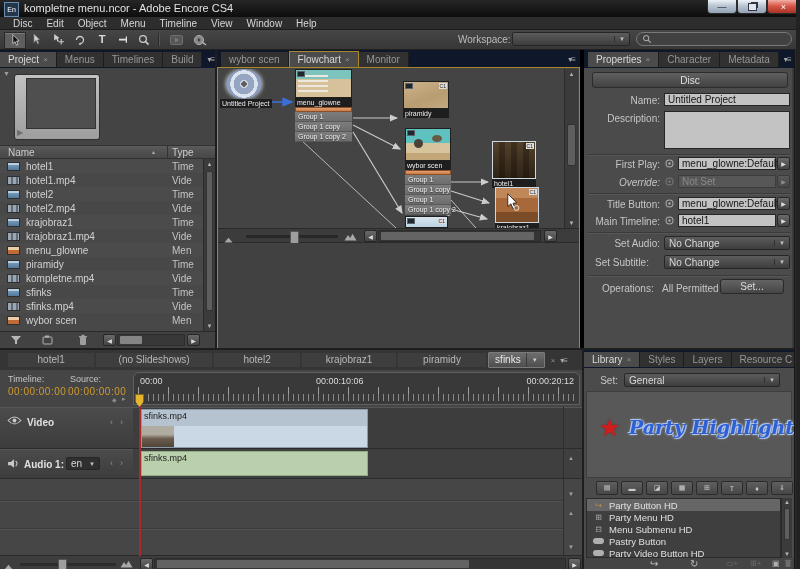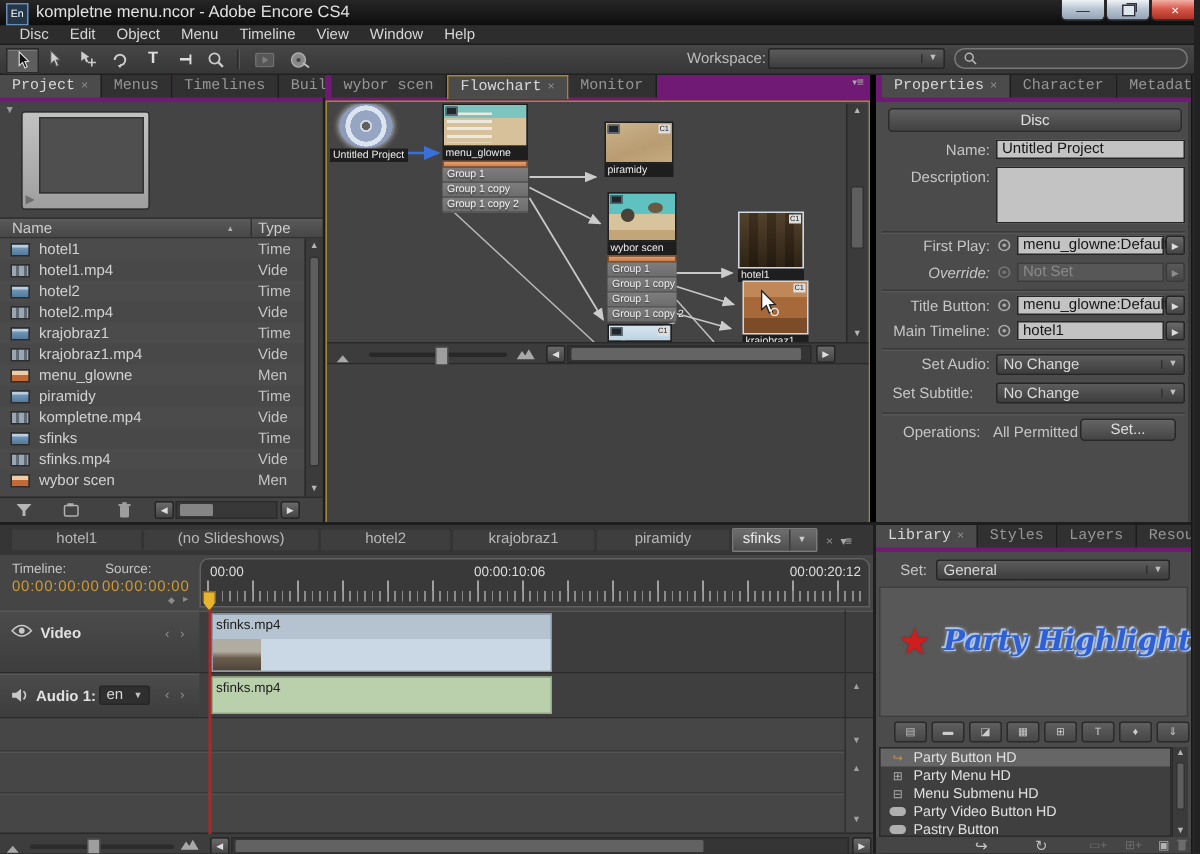--- a/index.html
+++ b/index.html
@@ -24,21 +24,21 @@
   #toolbar{left:0;top:30px;width:800px;height:20px;background:linear-gradient(#464646,#373737);
            border-bottom:1px solid #202020;box-sizing:border-box;}
   .tool{top:2px;width:20px;height:15px;display:flex;align-items:center;justify-content:center;}
   .tool.sel{background:#5e5e5e;border:1px solid #2a2a2a;box-shadow:inset 0 1px 0 #7a7a7a;}
   .tglyph{color:#ddd;font-size:11px;font-weight:bold;line-height:1;}
   .ddl{background:linear-gradient(#5c5c5c,#3d3d3d);border:1px solid #262626;border-radius:2px;
        color:#d8d8d8;display:flex;align-items:center;padding:0 4px;box-sizing:border-box;}
   .ddl .dar{margin-left:auto;border-left:1px solid #303030;padding-left:4px;color:#c0c0c0;font-size:6px;}
   .search{border:1px solid #787878;border-radius:7px;background:#414141;display:flex;align-items:center;padding:0 5px;box-sizing:border-box;}
   
-  .tabbar{background:#701a75;display:flex;align-items:flex-start;box-sizing:border-box;font-family:Liberation Mono, monospace;}
+  .tabbar{background:#0f172a;display:flex;align-items:center;box-sizing:border-box;}
   .tab{height:15px;line-height:15px;padding:0 8px;font-size:10px;color:#969696;background:#313131;
        border-right:1px solid #1d1d1d;display:flex;align-items:center;gap:4px;white-space:nowrap;}
   .tab.active{background:#4b4b4b;color:#d8d8d8;}
   .tabx{color:#8f8f8f;font-size:8px;}
   .pmenu{margin-left:auto;color:#aaa;font-size:8px;padding:0 5px;letter-spacing:-1px;}
   
   .panel{background:#4a4a4a;box-sizing:border-box;}
   .lfield{background:#c3c3c3;border:1px solid #262626;color:#151515;display:flex;align-items:center;
           padding:0 3px;box-sizing:border-box;font-size:10px;}
   .lfield.dis{background:#575757;color:#8a8a8a;border-color:#3c3c3c;}
@@ -672,25 +672,25 @@
       <div class="lrow">
           <span class="libglyph">⊞</span>
           <span>Party Menu HD</span>
         </div>
       <div class="lrow">
           <span class="libglyph">⊟</span>
           <span>Menu Submenu HD</span>
         </div>
       <div class="lrow">
           <span class="oval"></span>
-          <span>Party Video Button HD</span>
+          <span>Pastry Button</span>
         </div>
       <div class="lrow">
           <span class="oval"></span>
-          <span>Pastry Button</span>
+          <span>Party Video Button HD</span>
         </div>
     </div>
     <div class="a sb-v" style="left:197px;top:148px;width:11px;height:60px;">
       <span class="sb-ar" style="top:1px;">▲</span>
       <div class="sb-th" style="top:10px;height:30px;"></div>
       <span class="sb-ar" style="bottom:1px;">▼</span>
     </div>
     <div class="a" style="left:0;top:208px;width:210px;height:13px;background:#454545;">
       <span class="a" style="left:66px;top:0;color:#c8c8c8;font-size:10px;">↪</span>
       <span class="a" style="left:106px;top:0;color:#b8b8b8;font-size:10px;">↻</span>

